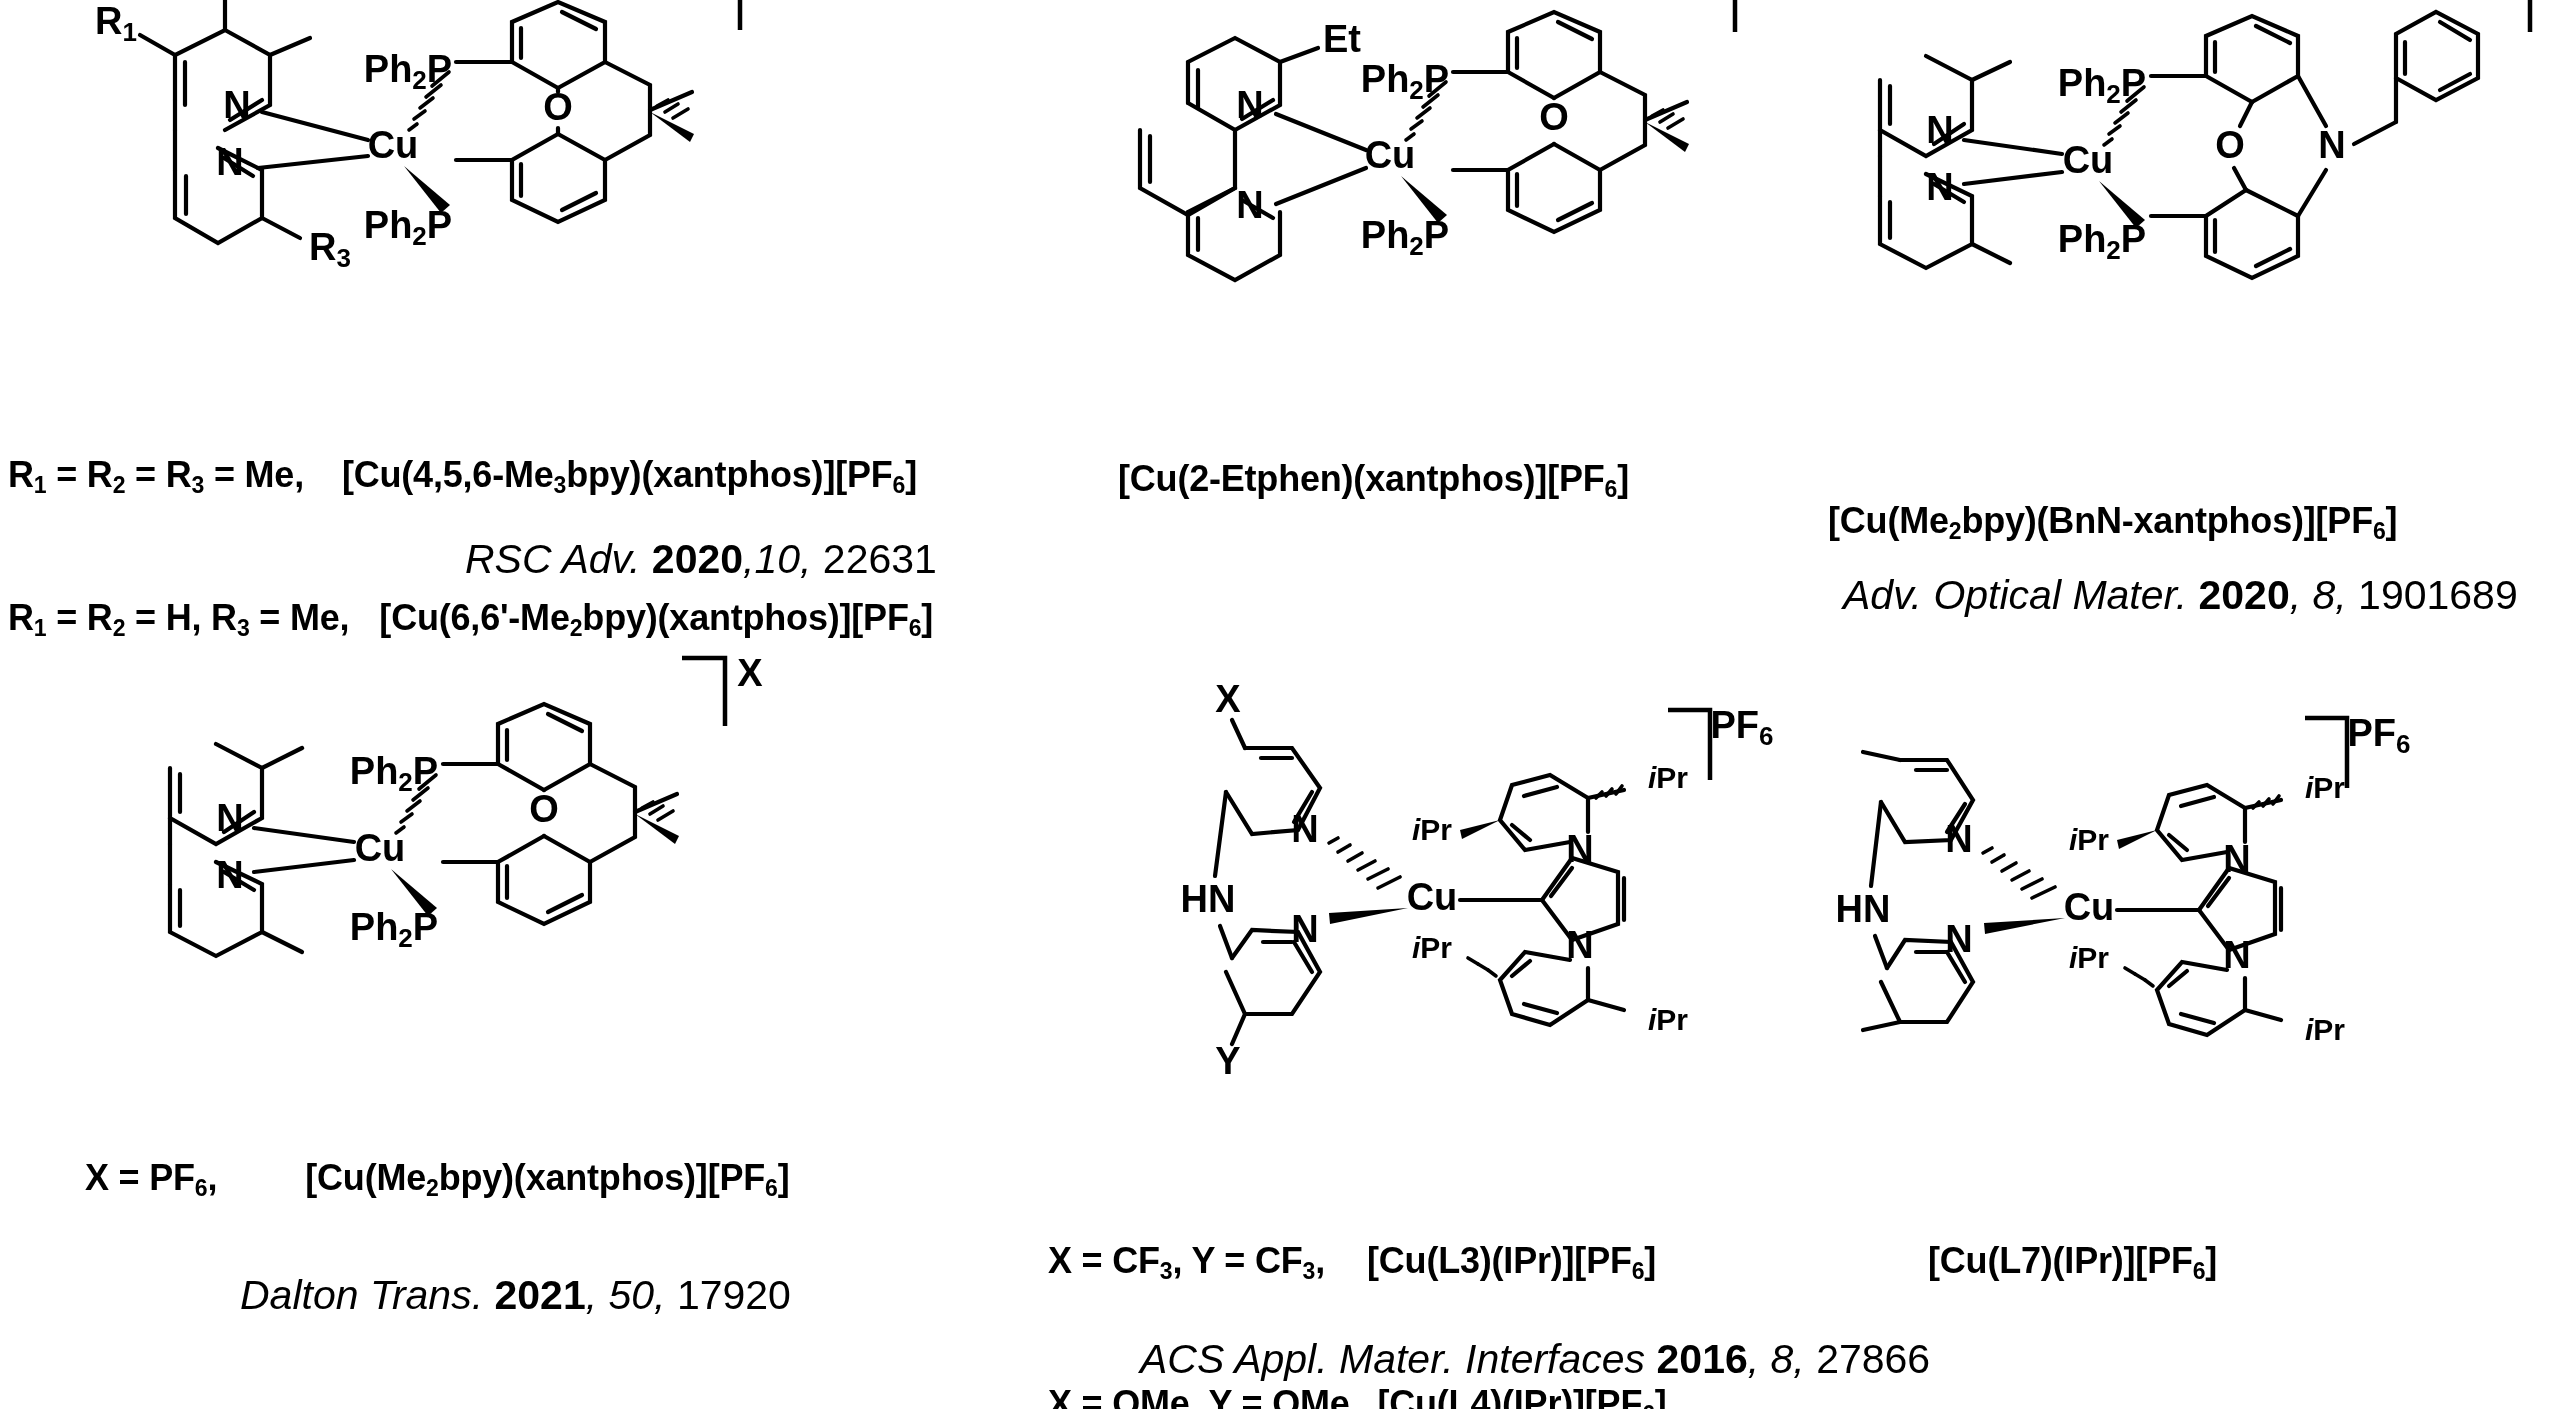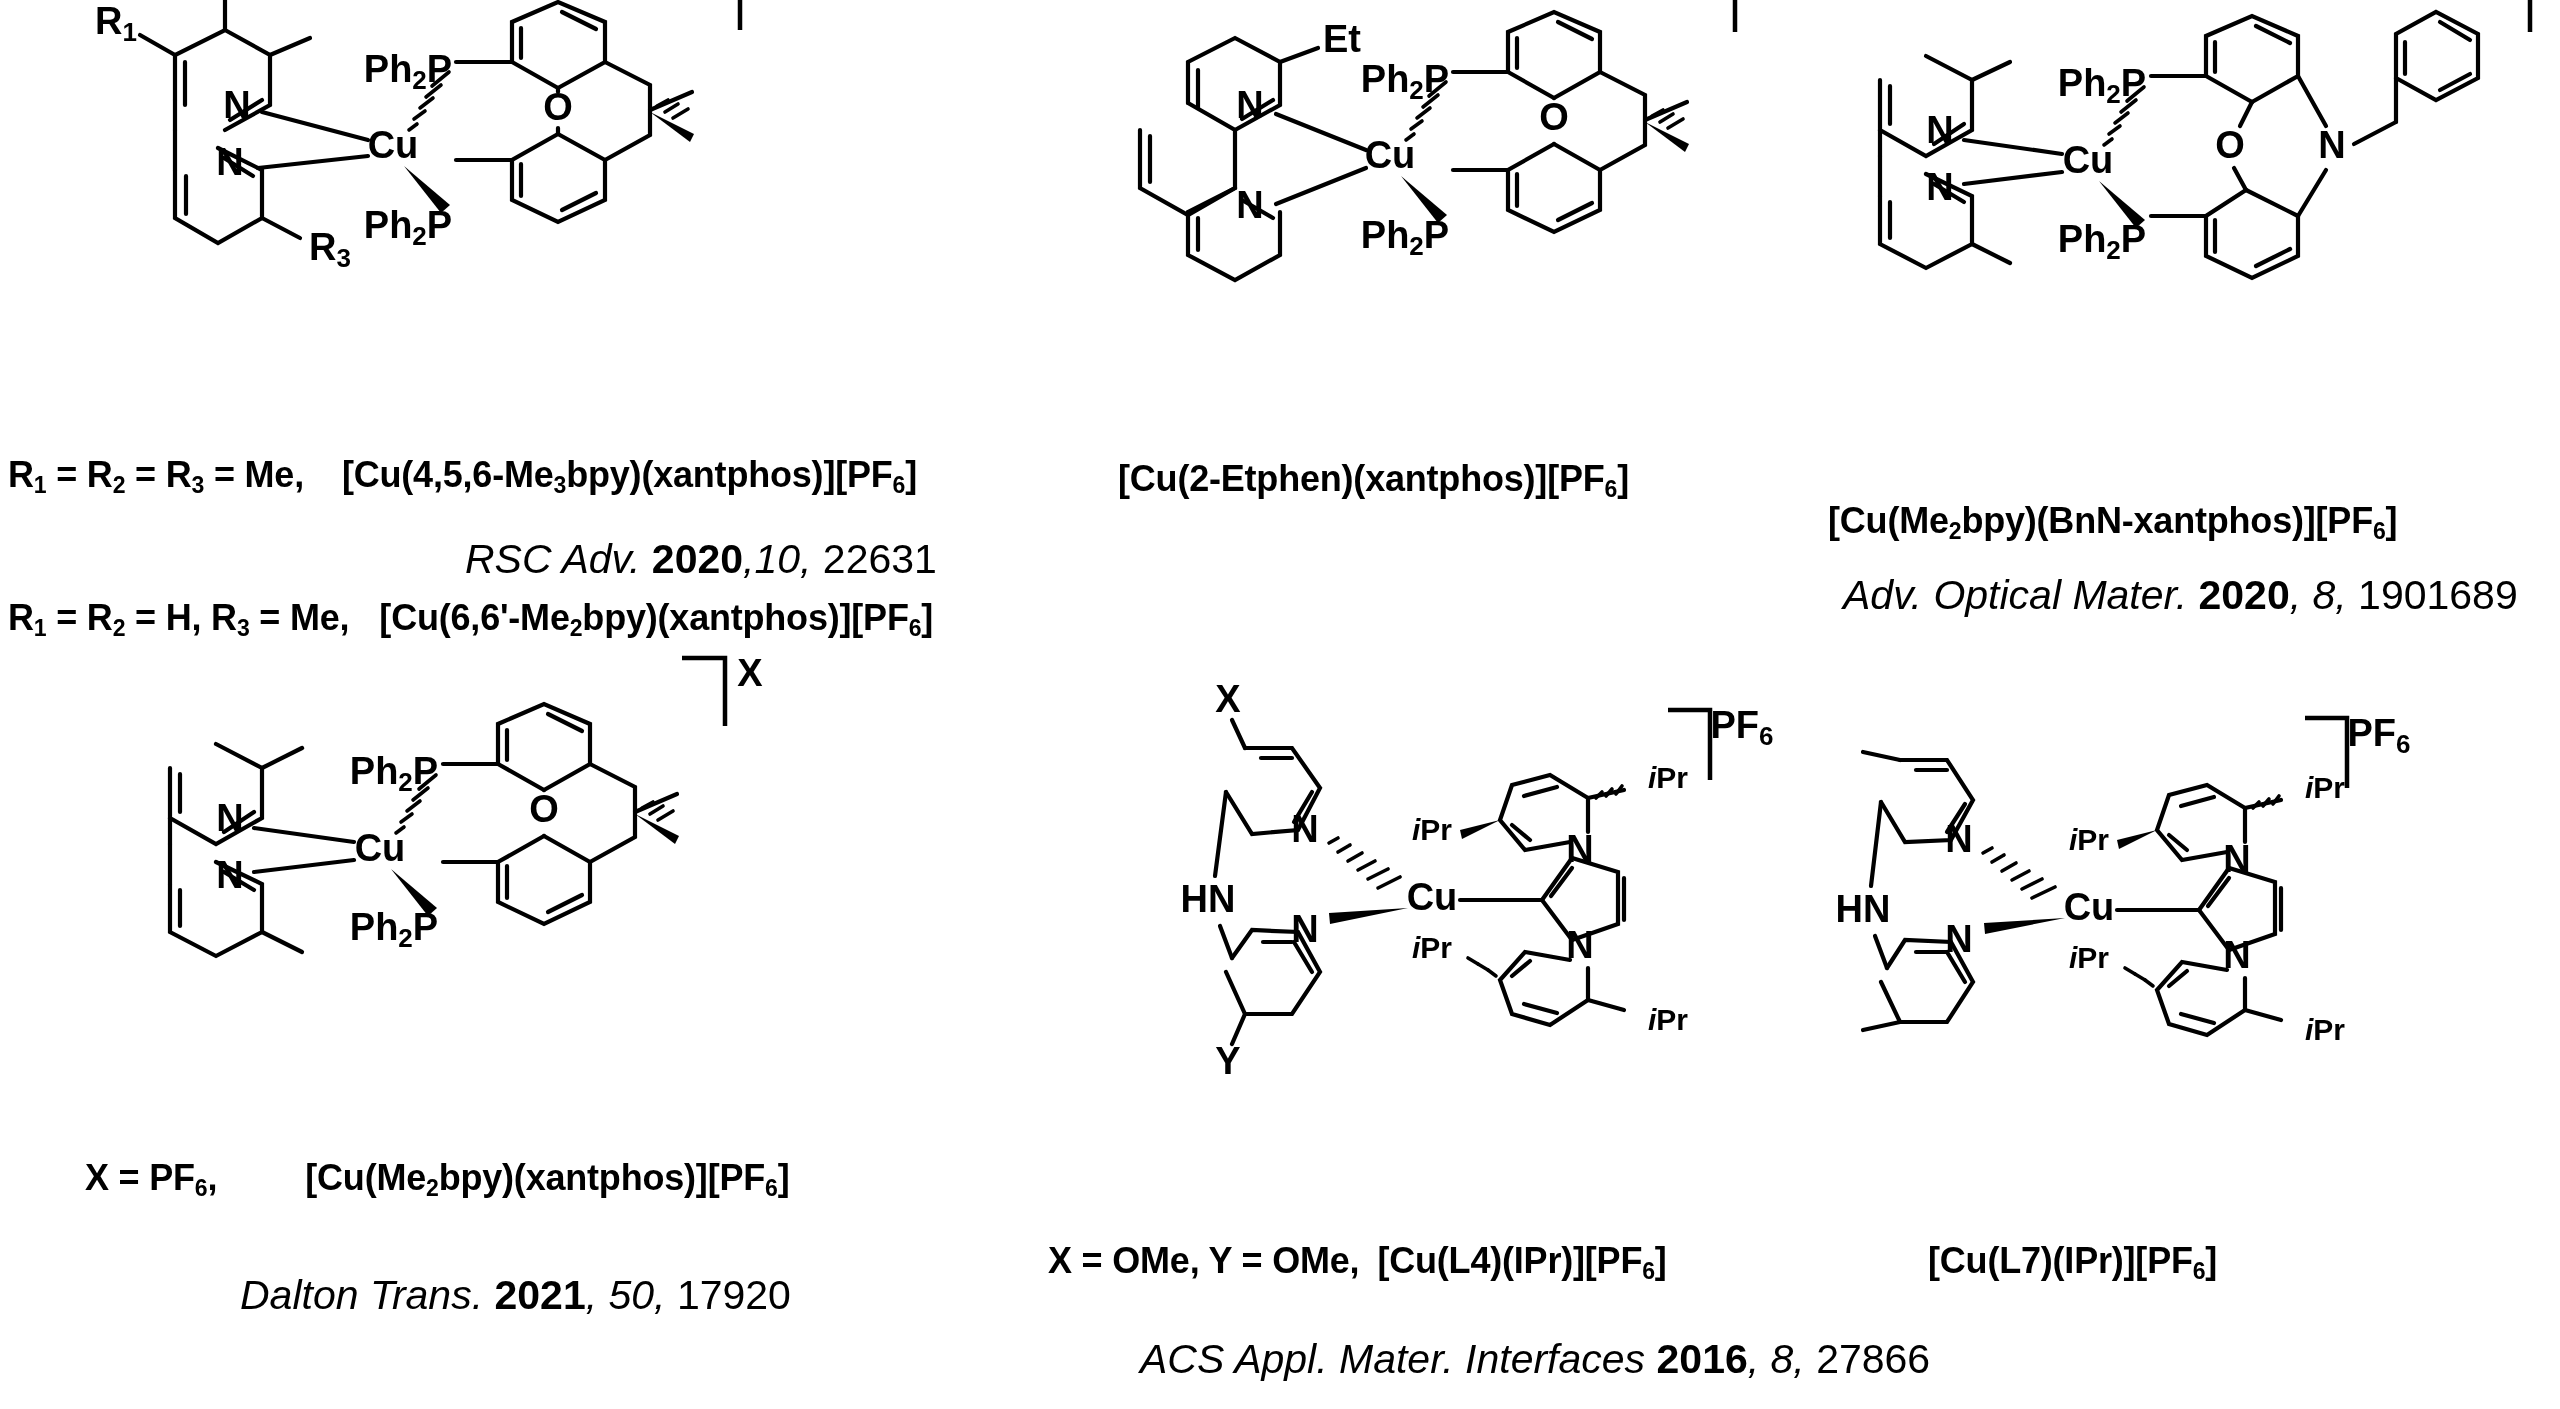--- a/index.html
+++ b/index.html
@@ -360,20 +360,21 @@
       <line class="bond-thin" x1="468" y1="290" x2="458" y2="284"></line>
       <line class="bond-thin" x1="458" y1="284" x2="448" y2="278"></line>
     </g>
     <text class="atom-sm atom-it" x="412" y="270"><tspan font-style="italic">i</tspan><tspan font-style="normal">Pr</tspan></text>
     <polyline class="brk" points="648,30 690,30 690,100"></polyline>
     <text class="atom" x="722" y="48">PF<tspan class="sub" dy="10">6</tspan></text>
   </svg>
 </div>
 
 <div class="legend" style="left:1048px;top:1144px;">
+  <div class="row"><span>X = CF<sub>3</sub>, Y = CF<sub>3</sub>,</span><span style="display:inline-block;width:42px"></span><span>[Cu(L3)(IPr)][PF<sub>6</sub>]</span></div>
   <div class="row"><span>X = OMe, Y = OMe,</span><span style="display:inline-block;width:18px"></span><span>[Cu(L4)(IPr)][PF<sub>6</sub>]</span></div>
   
 </div>
 
 <div class="cite" style="left:1140px;top:1336px;"><i>ACS Appl. Mater. Interfaces</i> <b>2016</b><i>, 8,</i> <span class="pg">27866</span></div>
 
 <div class="panel" style="left:1855px;top:690px;width:700px;height:400px;">
   <svg width="700" height="400" viewBox="0 0 700 400">
 
     <polyline class="bond" points="45,70 92,70 118,110 96,150 50,152 26,112"></polyline>

